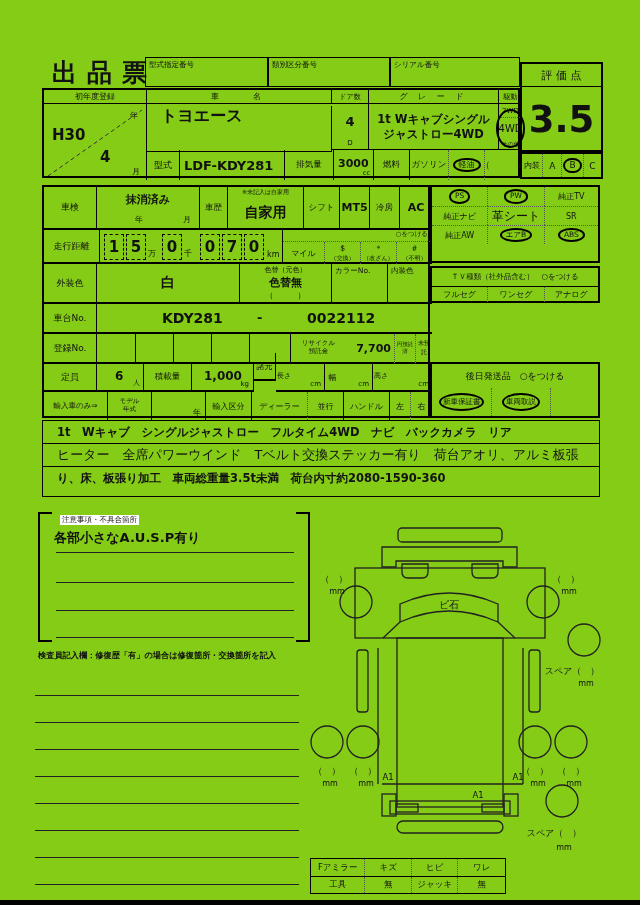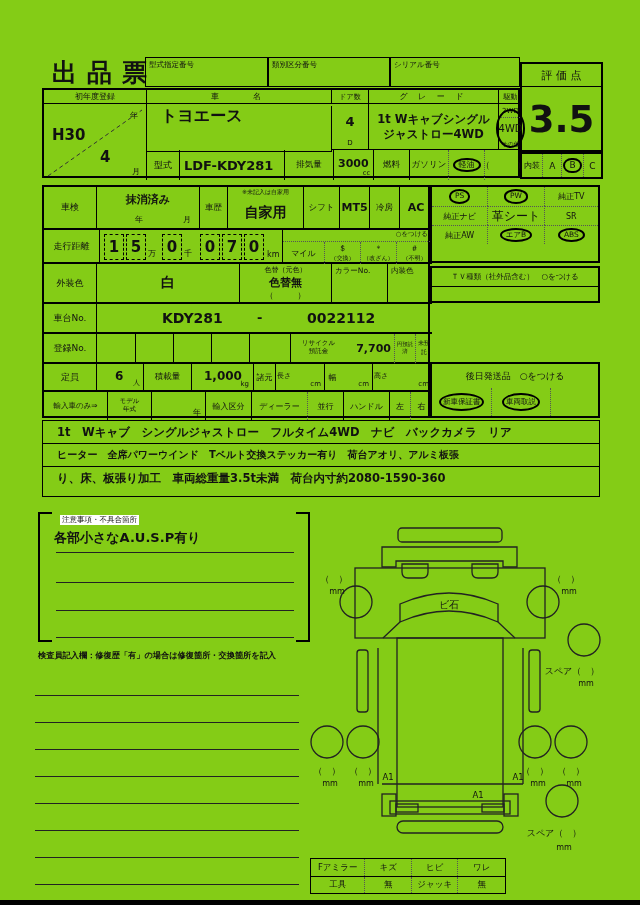--- a/index.html
+++ b/index.html
@@ -200,21 +200,21 @@
     <div class="a f br bb2" style="left:0;top:177px;width:53px;height:28px;font-size:9px">定員</div>
     <div class="a br bb2" style="left:53px;top:177px;width:47px;height:28px">
       <span class="a bold" style="left:18px;top:5px;font-size:12px">6</span>
       <span class="a" style="right:3px;bottom:2px;font-size:7px">人</span>
     </div>
     <div class="a f br bb2" style="left:100px;top:177px;width:48px;height:28px;font-size:8.5px">積載量</div>
     <div class="a br bb2" style="left:148px;top:177px;width:62px;height:28px">
       <span class="a bold" style="left:12px;top:5px;font-size:12px">1,000</span>
       <span class="a" style="right:4px;bottom:2px;font-size:7px">kg</span>
     </div>
-    <div class="a f br bb2" style="left:210px;top:177px;width:22px;height:28px;font-size:8px">諸元</div>
+    <div class="a f br bb2" style="left:210px;top:166px;width:22px;height:28px;font-size:8px">諸元</div>
     <div class="a f bb2" style="left:232px;top:177px;width:16px;height:28px;font-size:7px;line-height:1.1">長さ</div>
     <div class="a br bb2" style="left:248px;top:177px;width:33px;height:28px">
         <span class="a" style="right:3px;bottom:2px;font-size:7px">cm</span>
       </div>
     <div class="a f bb2" style="left:281px;top:177px;width:15px;height:28px;font-size:8px">幅</div>
     <div class="a br bb2" style="left:296px;top:177px;width:33px;height:28px">
         <span class="a" style="right:3px;bottom:2px;font-size:7px">cm</span>
       </div>
     <div class="a f bb2" style="left:329px;top:177px;width:16px;height:28px;font-size:7px;line-height:1.1">高さ</div>
     <div class="a bb2" style="left:345px;top:177px;width:43px;height:28px">
@@ -258,39 +258,44 @@
           <span class="ring" style="font-size:7.5px">エアB</span>
         </div>
       <div class="f" style="width:54px;border-top:1px dotted #555">
           <span class="ring" style="font-size:7.5px">ABS</span>
         </div>
     </div>
   </div>
 
   <div class="a b2" style="left:430px;top:266px;width:170px;height:37px">
     <div class="f bb" style="height:18px;font-size:7.5px">ＴＶ種類（社外品含む）　○をつける</div>
+    <div style="display:flex;height:15px">
+      <div class="f brd" style="width:56px;font-size:8px">フルセグ</div>
+      <div class="f brd" style="width:56px;font-size:8px">ワンセグ</div>
+      <div class="f" style="width:54px;font-size:8px">アナログ</div>
+    </div>
   </div>
 
 
   <div class="a b2" style="left:430px;top:362px;width:170px;height:56px">
     <div class="f" style="height:24px;font-size:9px">後日発送品　○をつける</div>
     <div style="display:flex;height:28px">
       <div class="f brd" style="width:60px">
           <span class="ring" style="font-size:7.5px;padding:3px 2px">新車保証書</span>
         </div>
       <div class="f brd" style="width:58px">
           <span class="ring" style="font-size:7.5px;padding:3px 2px">車両取説</span>
         </div>
       <div style="width:48px"></div>
     </div>
   </div>
 
   <div class="a b1" style="left:42px;top:420px;width:558px;height:77px">
     <div class="bb" style="height:22px;display:flex;align-items:center;padding-left:14px;font-size:11.5px;font-weight:bold">1t　Wキャブ　シングルジャストロー　フルタイム4WD　ナビ　バックカメラ　リア</div>
-    <div class="bb" style="height:22px;display:flex;align-items:center;padding-left:14px;font-size:10px;font-weight:bold">ヒーター　全席パワーウインド　Tベルト交換ステッカー有り　荷台アオリ、アルミ板張</div>
+    <div class="bb" style="height:22px;display:flex;align-items:center;padding-left:14px;font-size:13px;font-weight:normal">ヒーター　全席パワーウインド　Tベルト交換ステッカー有り　荷台アオリ、アルミ板張</div>
     <div style="height:22px;display:flex;align-items:center;padding-left:14px;font-size:11.5px;font-weight:bold">り、床、板張り加工　車両総重量3.5t未満　荷台内寸約2080-1590-360</div>
   </div>
 
   <div class="a bold" style="left:38px;top:650px;width:300px;font-size:8.2px">検査員記入欄：修復歴「有」の場合は修復箇所・交換箇所を記入</div>
 
   <div class="a bracket" style="left:38px;top:512px;width:272px;height:130px">
     <span class="a" style="left:22px;top:3px;font-size:7.5px;background:#fff;padding:0 2px">注意事項・不具合箇所</span>
     <span class="a bold" style="left:16px;top:17px;font-size:13px">各部小さなA.U.S.P有り</span>
     <div class="wline" style="left:18px;top:40px;width:238px"></div>
     <div class="wline" style="left:18px;top:70px;width:238px"></div>

